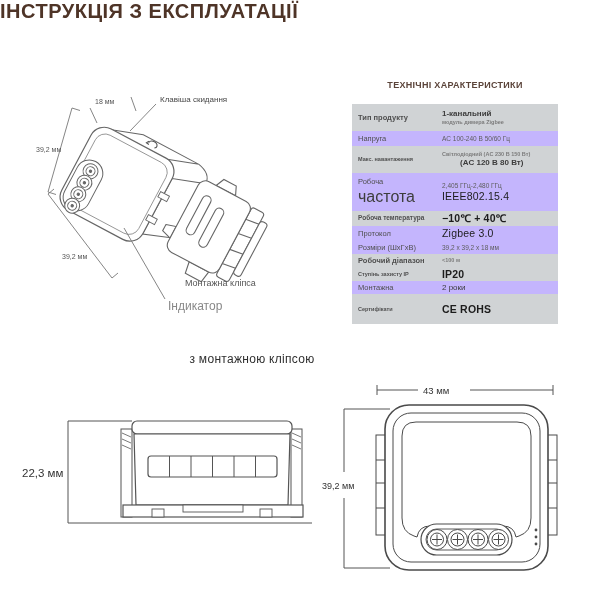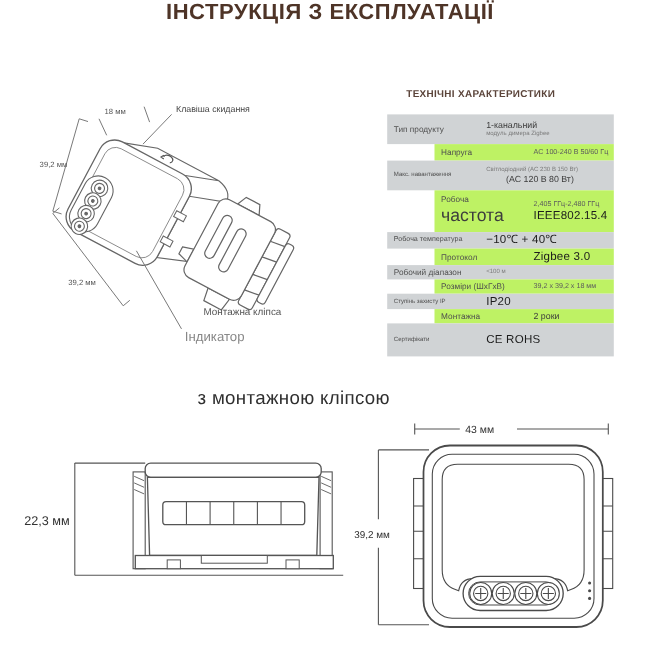--- a/index.html
+++ b/index.html
@@ -4,49 +4,49 @@
 <style>
   html,body{margin:0;padding:0;}
   body{
     width:600px;height:600px;background:#ffffff;position:relative;overflow:hidden;
     font-family:"Liberation Sans", sans-serif;color:#333;
   }
   .abs{position:absolute;}
 
   
   .page-title{
-    left:0;top:10;width:600px;text-align:center;
+    left:0;top:10;width:600px;
     font-size:20px;font-weight:700;letter-spacing:.5px;color:#4e3427;
   }
 
   
   .specs-heading{
-    left:334px;top:80px;width:206px;text-align:center;
+    left:352px;top:80px;width:206px;text-align:center;
     font-size:9px;font-weight:700;letter-spacing:.3px;color:#5b443a;
   }
   .specs{left:352px;top:104px;width:206px;}
   .srow{display:flex;align-items:center;}
-  .srow.dark{background:#d0d3d5;}
-  .srow.light{background:#bef264;margin-left:43px;}
+  .srow.dark{background:#d0d3d5;font-weight:bold;}
+  .srow.light{background:#c4b5fd;}
   .slabel{width:88px;padding-left:6px;box-sizing:border-box;color:#4f4f4f;font-size:7.5px;line-height:1.25;}
   .sval{flex:1;padding-left:2px;line-height:1.2;}
   .h27{height:27px}.h28{height:38px}.h15{height:15px}.h13{height:13px}.h14{height:14px}.h17{height:30px}
   .t-tiny{font-size:5.5px;color:#7c7c7c;}
   .t-sm{font-size:6.5px;color:#5d5d5d;}
   .t-md{font-size:8px;color:#3c3c3c;}
   .t-big{font-size:10.5px;color:#1c1c1c;letter-spacing:.2px;}
   .lbl-tiny{font-size:5.5px;}
   .lbl-sm{font-size:6.5px;}
   .lbl2{font-size:16px;color:#3d3d3d;}
   .ind20{padding-left:18px;}
 
   
   .section2-heading{
-    left:117px;top:352px;width:300px;text-align:center;
-    font-size:17px;font-weight:500;color:#2f2f2f;letter-spacing:.3px;
+    left:102px;top:352px;width:300px;text-align:center;
+    font-size:12px;font-weight:500;color:#2f2f2f;letter-spacing:.3px;
   }
 
   svg text{font-family:"Liberation Sans", sans-serif;}
 </style>
 </head>
 <body>
 
 <div class="abs page-title">ІНСТРУКЦІЯ З ЕКСПЛУАТАЦІЇ</div>
 
 <svg class="abs" style="left:10px;top:82px;" width="340" height="255" viewBox="0 0 340 255">
@@ -166,30 +166,30 @@
     <div class="sval">
         <div class="t-big">−10℃ + 40℃</div>
       </div>
   </div>
   <div class="srow light h15">
     <div class="slabel"><span>Протокол</span></div>
     <div class="sval">
         <div class="t-big">Zigbee 3.0</div>
       </div>
   </div>
+  <div class="srow light h13">
+    <div class="slabel"><span>Розміри (ШхГхВ)</span></div>
+    <div class="sval">
+        <div class="t-sm">39,2 x 39,2 x 18 мм</div>
+      </div>
+  </div>
   <div class="srow dark h13">
     <div class="slabel"><span>Робочий діапазон</span></div>
     <div class="sval">
         <div class="t-tiny">&lt;100 м</div>
-      </div>
-  </div>
-  <div class="srow light h13">
-    <div class="slabel"><span>Розміри (ШхГхВ)</span></div>
-    <div class="sval">
-        <div class="t-sm">39,2 x 39,2 x 18 мм</div>
       </div>
   </div>
   <div class="srow dark h14">
     <div class="slabel lbl-tiny"><span>Ступінь захисту IP</span></div>
     <div class="sval">
         <div class="t-big">IP20</div>
       </div>
   </div>
   <div class="srow light h13">
     <div class="slabel"><span>Монтажна</span></div>

